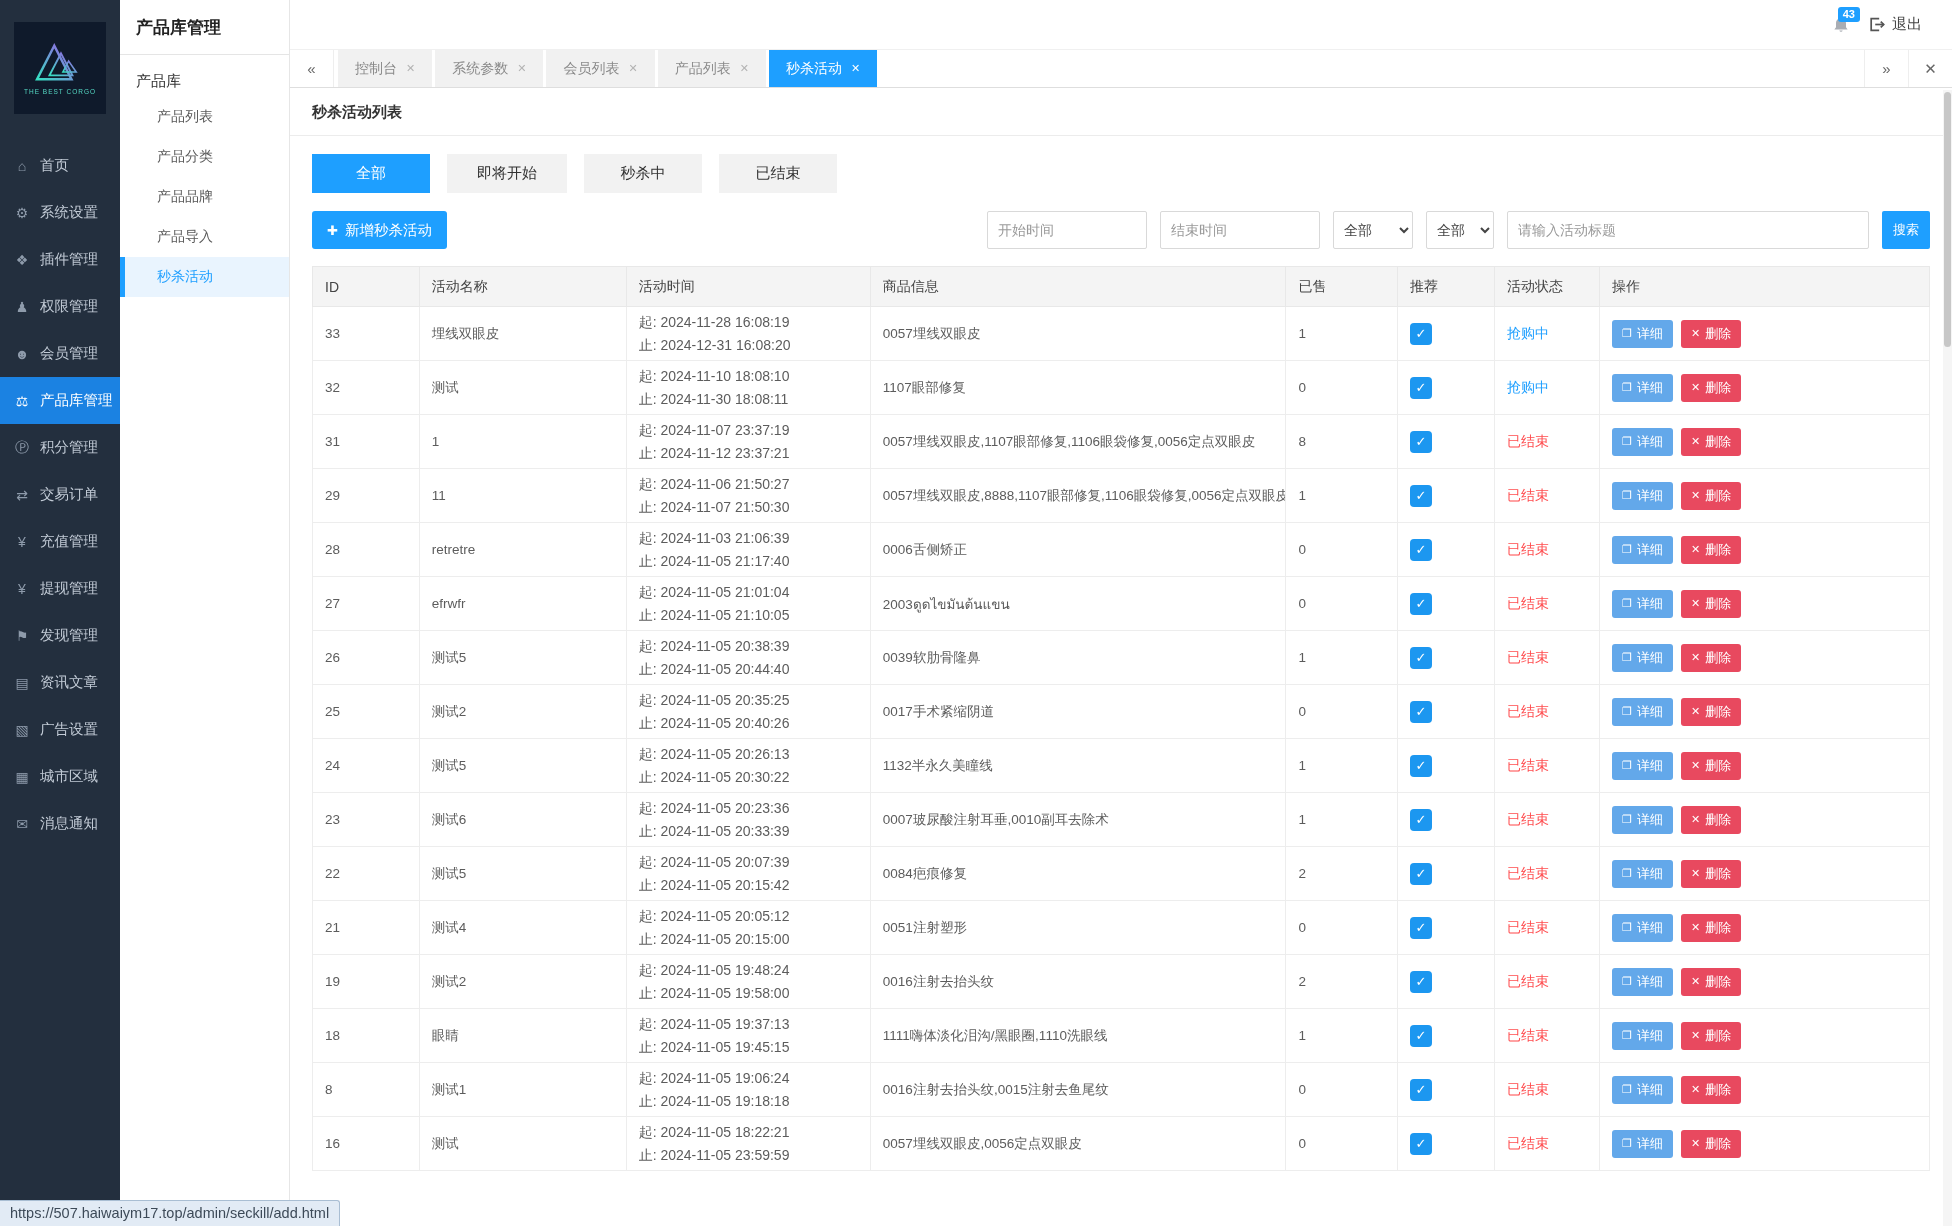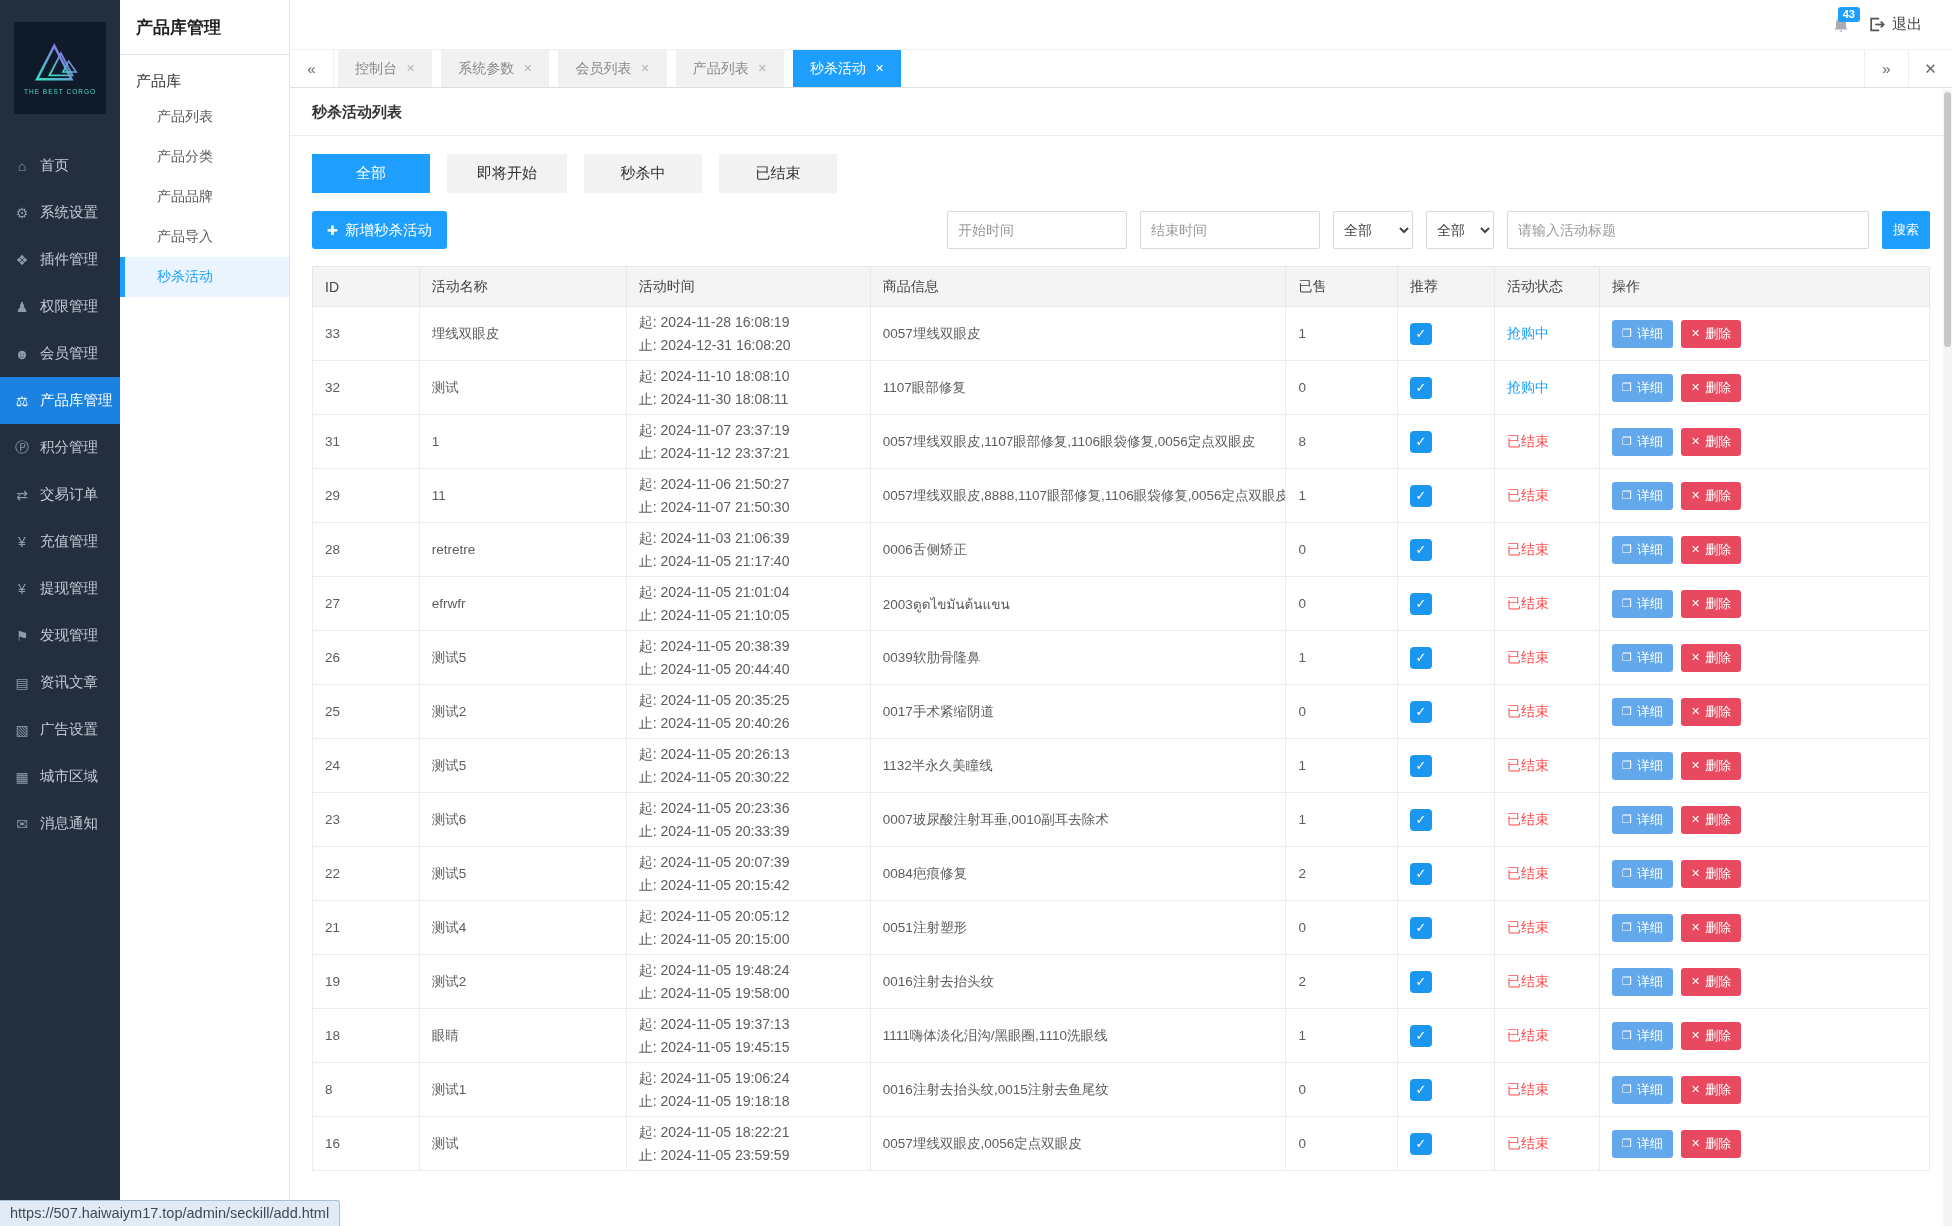--- a/index.html
+++ b/index.html
@@ -39,21 +39,21 @@
   .bell-wrap{position:relative;width:20px;height:20px;cursor:pointer;}
   .badge{position:absolute;top:-8px;right:-8px;background:var(--accent);color:#fff;
     font-size:11px;font-weight:bold;padding:2px 5px;border-radius:3px;line-height:1;}
   .logout{display:flex;align-items:center;gap:7px;font-size:15px;color:#444;cursor:pointer;}
 
   .tab-bar{height:38px;background:#fff;border-bottom:1px solid #dedede;display:flex;align-items:stretch;}
   .tab-nav-btn{width:44px;display:flex;align-items:center;justify-content:center;color:#666;
     font-size:15px;cursor:pointer;flex-shrink:0;}
   .tab-nav-btn.left{border-right:1px solid #eee;}
   .tab-nav-btn.bordered{border-left:1px solid #eee;}
-  .tabs{display:flex;flex:1;gap:9px;padding-left:4px;overflow:hidden;text-align:center;}
+  .tabs{display:flex;flex:1;gap:3px;padding-left:4px;overflow:hidden;text-align:center;}
   .tab{display:flex;align-items:center;gap:9px;padding:0 17px;background:#f1f1f1;color:#8a8a8a;
     font-size:14px;cursor:pointer;white-space:nowrap;}
   .tab .tab-close{font-size:11px;color:#b3b3b3;}
   .tab.active{background:var(--accent);color:#fff;}
   .tab.active .tab-close{color:#fff;font-weight:bold;}
 
   .content{flex:1;background:#fff;overflow:hidden;}
   .page-header{font-size:15px;font-weight:bold;color:#333;padding:15px 22px 13px;border-bottom:1px solid #ececec;}
 
   .content-inner{padding:0 22px;}
@@ -63,21 +63,21 @@
   .status-tab.active{background:var(--accent);color:#fff;}
 
   .toolbar{display:flex;align-items:center;margin-top:18px;}
   .btn-add{height:38px;display:inline-flex;align-items:center;gap:7px;background:var(--accent);
     color:#fff;font-size:14.5px;border:none;border-radius:3px;padding:0 15px;cursor:pointer;}
   .btn-add .plus{font-size:13px;}
   .filters{margin-left:auto;display:flex;align-items:center;gap:13px;}
   .filters input[type=text]{height:38px;border:1px solid #d9d9d9;border-radius:2px;padding:0 10px;
     font-size:14px;color:#555;font-family:inherit;}
   .filters input::placeholder{color:#9a9a9a;}
-  .inp-date{width:180px;}
+  .inp-date{width:160px;}
   .inp-title{width:362px;}
   .filters select{height:38px;border:1px solid #d9d9d9;border-radius:2px;background:#fff;
     font-size:14px;color:#444;padding:0 6px;font-family:inherit;}
   .sel-1{width:80px;} .sel-2{width:68px;}
   .btn-search{height:38px;width:48px;background:var(--accent);color:#fff;border:none;border-radius:2px;
     font-size:13px;cursor:pointer;white-space:nowrap;font-family:Liberation Mono, monospace;}
 
   table.seckill-table{width:100%;border-collapse:collapse;margin-top:17px;table-layout:fixed;}
   .seckill-table th{background:#f4f4f4;border:1px solid #e8e8e8;height:40px;text-align:left;
     padding:0 12px;font-size:14px;font-weight:normal;color:#444;margin-left:28px;}

